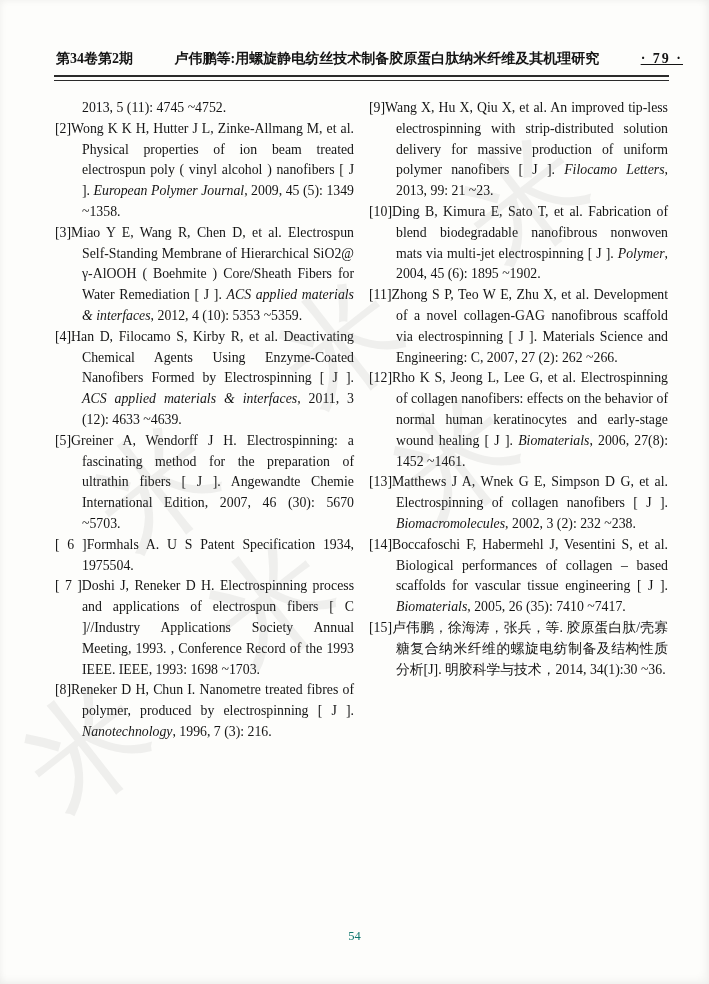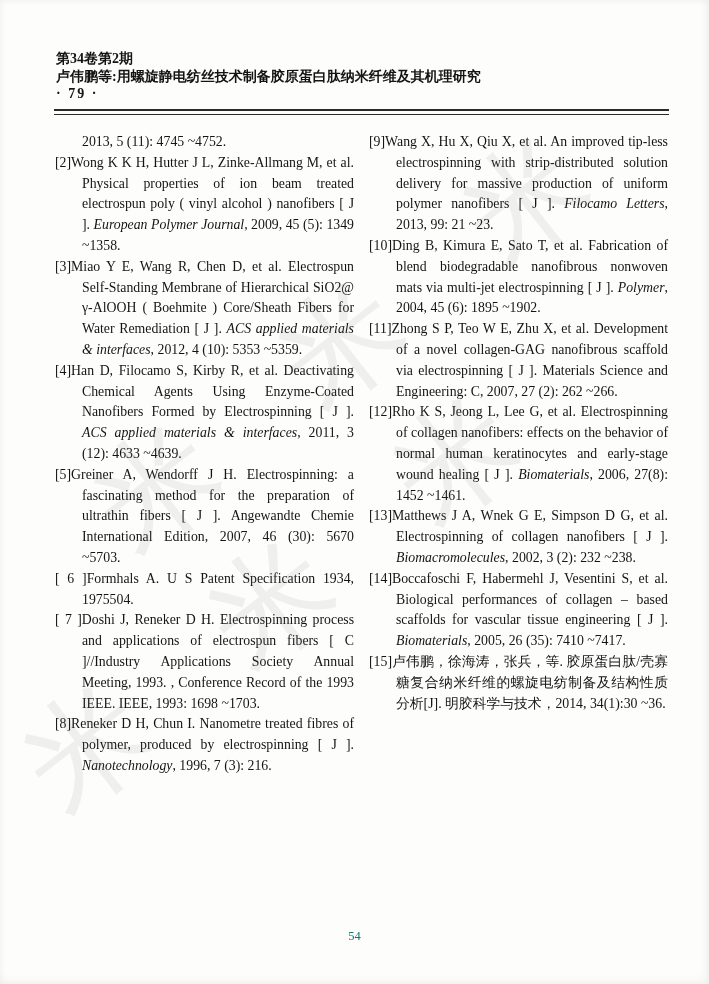--- a/index.html
+++ b/index.html
@@ -35,31 +35,30 @@
   }
   .watermark.second { top:470px; left:-40px; }
   header.page-header {
     display:flex;
     justify-content:space-between;
     align-items:baseline;
     margin:50px 26px 0 56px;
     font-size:14px;
     font-weight:bold;
     padding-bottom:7px;
-    flex-direction:column;
   }
   .header-rule {
     margin:0 40px 0 54px;
     height:3px;
     border-top:2px solid #2a2a2a;
     border-bottom:1px solid #2a2a2a;
   }
   .header-vol { font-size:14px; }
   .header-title { font-size:14px; }
-  .header-page { font-size:14px; letter-spacing:2px; }
+  .header-page { font-size:14px; letter-spacing:2px;text-decoration:underline; }
   main.columns {
     display:flex;
     gap:15px;
     margin:17px 41px 0 55px;
   }
   .col { flex:1; min-width:0; }
   .ref {
     margin:0;
     font-size:13.8px;
     line-height:20.8px;

